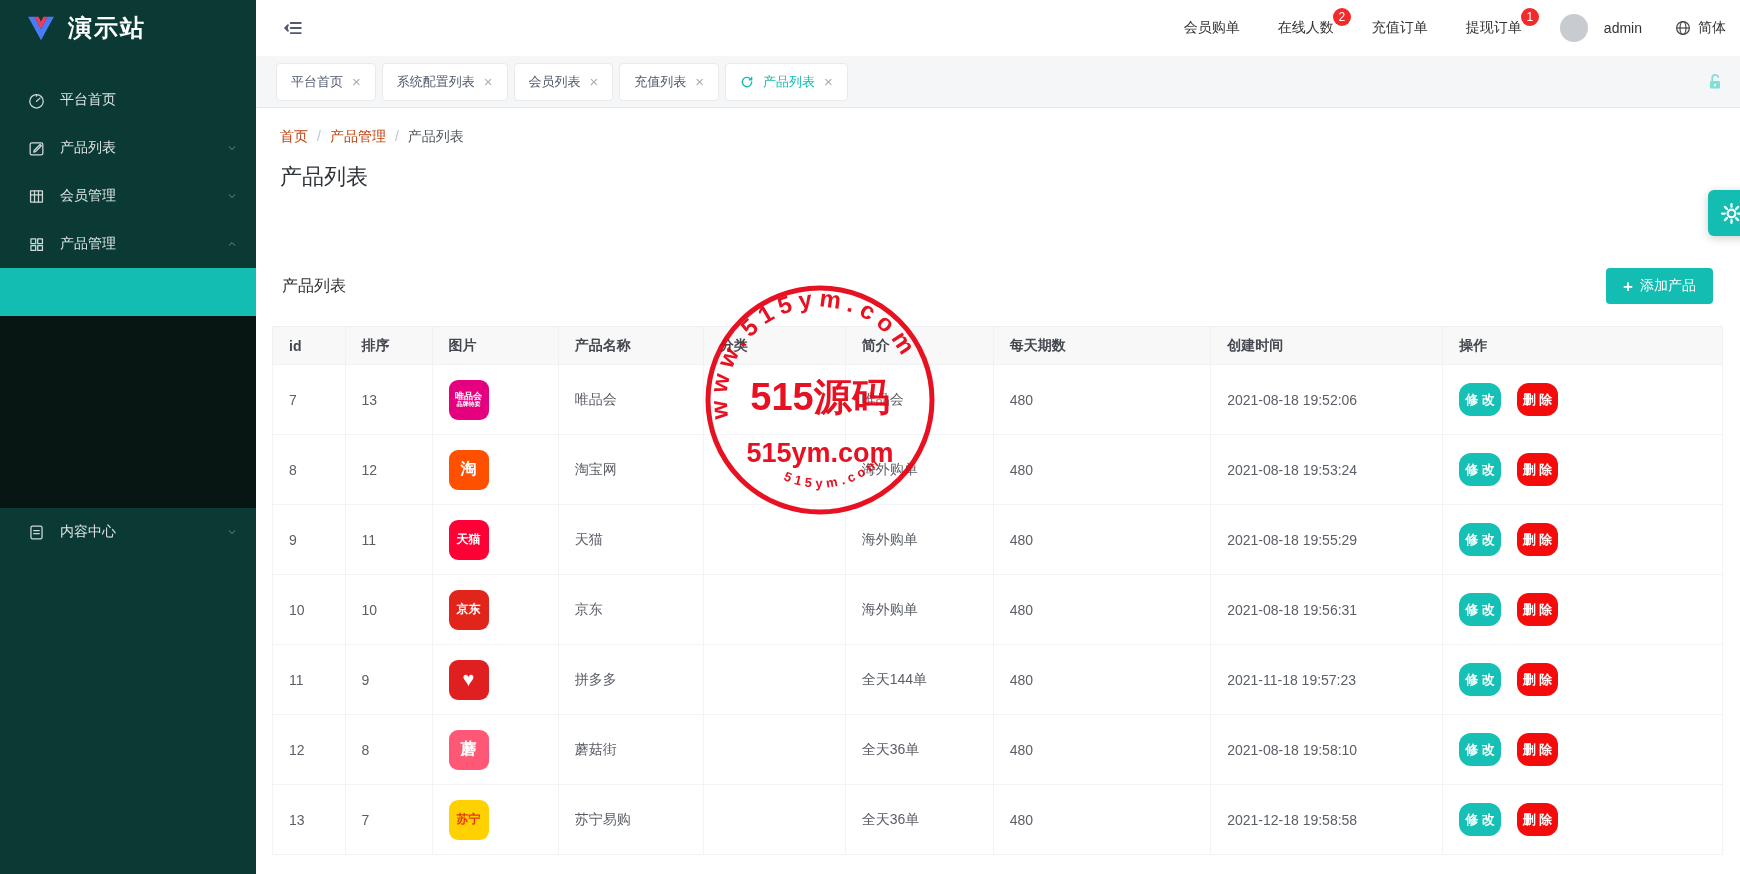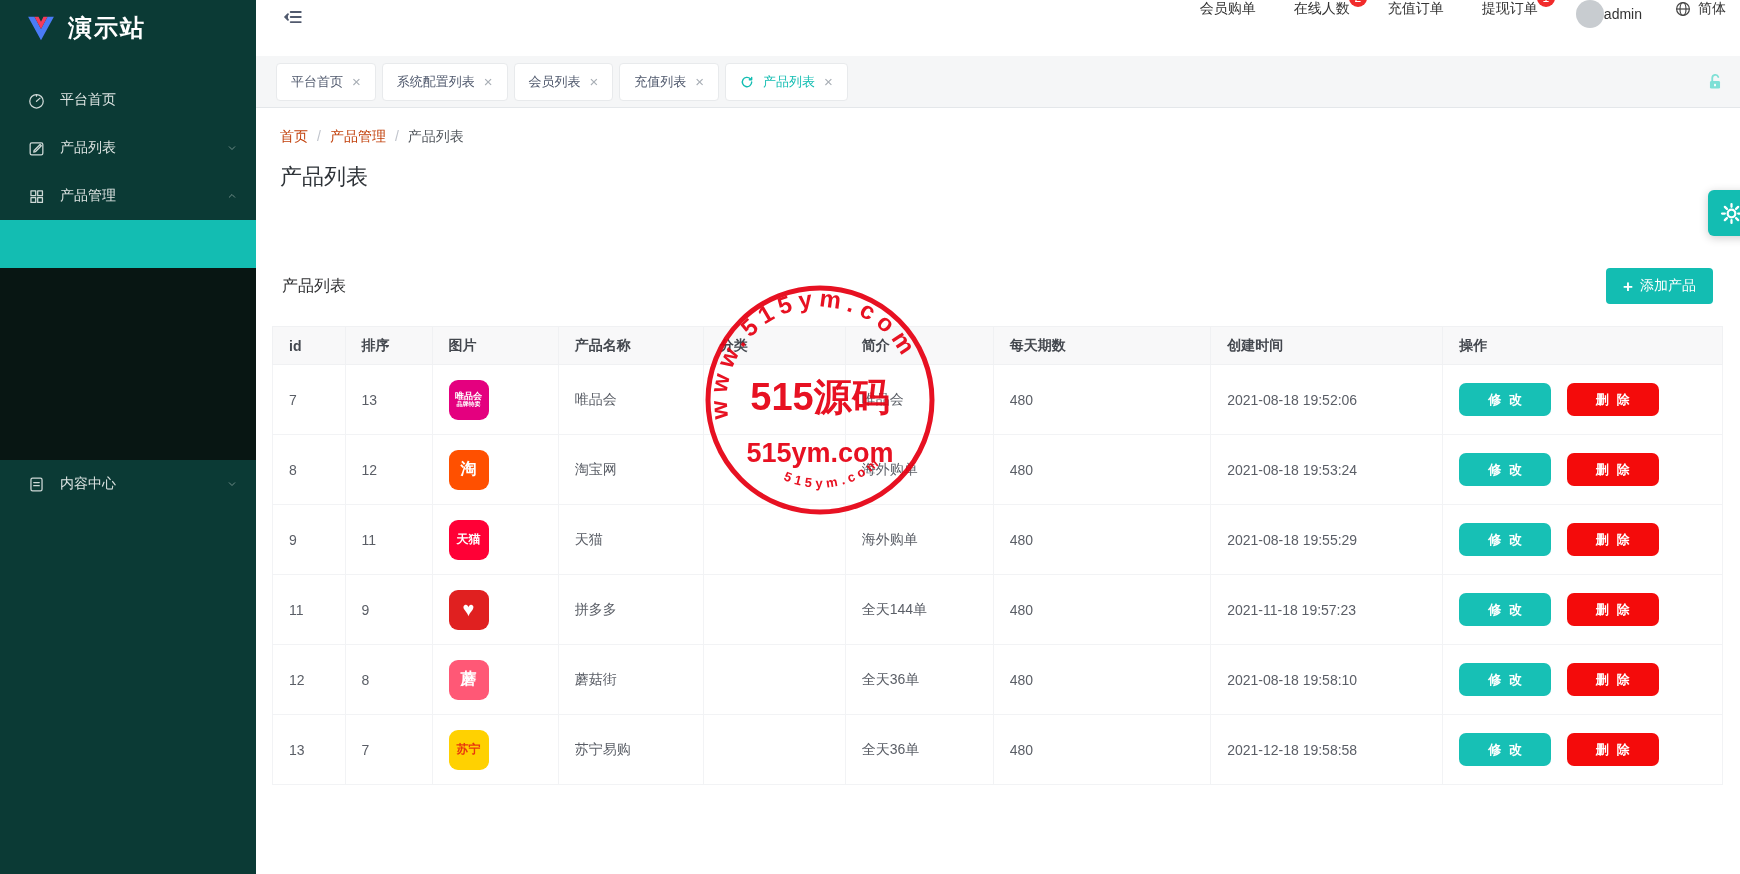--- a/index.html
+++ b/index.html
@@ -22,26 +22,26 @@
   .mi-label { flex: 1; }
   .mi-chevron { width: 12px; height: 12px; display: flex; align-items: center; }
   .mi-chevron svg { stroke: #87a09b; }
   .mi-chevron.up svg { transform: rotate(180deg); }
   .submenu { background: #081613; }
   .submenu-item { height: 48px; line-height: 48px; padding-left: 60px; color: #d2dad8; font-size: 14px; cursor: pointer; }
   .submenu-item.active { background: #13bdb2; color: #fff; }
 
   
   .main { flex: 1; display: flex; flex-direction: column; position: relative; background: #fff; min-width: 0; }
-  .topbar { height: 56px; flex: none; display: flex; align-items: flex-start; padding: 0 14px 0 20px; background: #fff; }
+  .topbar { height: 56px; flex: none; display: flex; align-items: center; padding: 0 14px 0 20px; background: #fff; }
   .collapse-btn { width: 34px; height: 34px; display: flex; align-items: center; justify-content: center; cursor: pointer; }
   .top-items { margin-left: auto; display: flex; align-items: center; gap: 38px; }
   .top-item { position: relative; cursor: pointer; color: #333; }
   .badge { position: absolute; top: -11px; right: -17px; min-width: 18px; height: 18px; padding: 0 4px; background: #f12b2b; color: #fff; border-radius: 9px; font-size: 12px; line-height: 18px; text-align: center; }
-  .user-block { display: flex; align-items: center; gap: 0; margin-left: 38px; cursor: pointer; }
+  .user-block { display: flex; align-items: center; gap: 16px; margin-left: 38px; cursor: pointer; }
   .avatar { width: 28px; height: 28px; border-radius: 50%; background: #c8ccd0; }
   .lang-block { display: flex; align-items: center; gap: 6px; margin-left: 32px; cursor: pointer; }
 
   
   .tabstrip { height: 52px; flex: none; background: #f5f6f7; border-bottom: 1px solid #e4e7ea; display: flex; align-items: center; padding-left: 20px; position: relative; }
   .tab { height: 38px; background: #fff; border: 1px solid #e8eaec; border-radius: 4px; display: flex; align-items: center; gap: 9px; padding: 0 14px; margin-right: 6px; font-size: 13px; color: #515a6e; cursor: pointer; }
   .tab-refresh { display: flex; align-items: center; }
   .tab-close { color: #a8aeb5; font-size: 15px; line-height: 1; }
   .tab.active { color: #13bdb2; }
   .lock-corner { position: absolute; right: 14px; top: 50%; transform: translateY(-50%); cursor: pointer; display: flex; }
@@ -56,21 +56,21 @@
   .card { margin-top: 76px; padding: 0 2px; }
   .card-head { display: flex; align-items: center; justify-content: space-between; padding: 0 10px; }
   .card-title { font-size: 16px; color: #303133; }
   .add-btn { background: #13bdb2; border: none; color: #fff; height: 36px; padding: 0 17px; border-radius: 4px; font-size: 14px; display: flex; align-items: center; gap: 7px; cursor: pointer; font-family: inherit; }
   .add-btn .plus { font-size: 17px; font-weight: bold; line-height: 1; }
 
   table { width: 100%; border-collapse: collapse; table-layout: fixed; margin-top: 22px; }
   th { background: #f8f8f9; height: 38px; text-align: left; padding: 0 16px; font-size: 14px; font-weight: bold; color: #43474e; border: 1px solid #f0f1f3; }
   td { height: 70px; padding: 0 16px; font-size: 14px; color: #5a5e66; border: 1px solid #f2f3f5; background: #fff; }
   .prod-icon { width: 40px; height: 40px; border-radius: 9px; display: flex; flex-direction: column; align-items: center; justify-content: center; color: #fff; font-weight: bold; line-height: 1.15; overflow: hidden; }
-  .btn { border: none; border-radius: 7px; color: #fff; height: 33px; padding: 0 29px; font-size: 13px; font-weight: bold; cursor: pointer; font-family: Liberation Mono, monospace; }
+  .btn { border: none; border-radius: 12px; color: #fff; height: 33px; padding: 0 6px; font-size: 13px; font-weight: bold; cursor: pointer; font-family: Liberation Sans, sans-serif; }
   .btn-edit { background: #17c0b5; margin-right: 12px; }
   .btn-del { background: #f40b0b; }
 
   
   .gear-float { position: absolute; top: 190px; right: -14px; width: 46px; height: 46px; background: #13bdb2; border-radius: 6px 0 0 6px; display: flex; align-items: center; justify-content: center; box-shadow: 0 2px 10px rgba(0,0,0,.2); cursor: pointer; z-index: 20; }
   .watermark { position: absolute; left: 414px; top: 250px; z-index: 10; pointer-events: none; }
   .wm-text { font-family: "Liberation Sans", "DejaVu Sans", sans-serif; font-weight: bold; }
 </style>
 </head>
 <body>
@@ -104,20 +104,37 @@
   </div>
         <div class="menu-group">
     <div class="menu-item">
       <span class="mi-icon">
               <svg width="19" height="19" viewBox="0 0 24 24" fill="none" stroke-width="1.6" stroke-linecap="round" stroke-linejoin="round" stroke="#cfd9d7">
                 <rect x="4" y="5" width="16" height="15" rx="2"></rect>
                 <path d="M9 14.5 L16.5 7 l1.6 1.6 L10.6 16.1 L8.6 16.5 Z"></path>
               </svg>
             </span>
       <span class="mi-label">产品列表</span>
+      <span class="mi-chevron">
+              <svg width="12" height="12" viewBox="0 0 24 24" fill="none" stroke-width="1.6" stroke-linecap="round" stroke-linejoin="round" stroke="#87a09b">
+                <path d="M6.5 9.5 L12 15 L17.5 9.5"></path>
+              </svg>
+            </span>
+    </div>
+
+  </div>
+        <div class="menu-group">
+    <div class="menu-item">
+      <span class="mi-icon">
+              <svg width="19" height="19" viewBox="0 0 24 24" fill="none" stroke-width="1.6" stroke-linecap="round" stroke-linejoin="round" stroke="#cfd9d7">
+                <rect x="4.5" y="5" width="15" height="14"></rect>
+                <path d="M4.5 10 H19.5 M9.5 5 V19 M14.5 5 V19"></path>
+              </svg>
+            </span>
+      <span class="mi-label">会员管理</span>
       <span class="mi-chevron">
               <svg width="12" height="12" viewBox="0 0 24 24" fill="none" stroke-width="1.6" stroke-linecap="round" stroke-linejoin="round" stroke="#87a09b">
                 <path d="M6.5 9.5 L12 15 L17.5 9.5"></path>
               </svg>
             </span>
     </div>
 
   </div>
         <div class="menu-group">
     <div class="menu-item">
@@ -338,20 +355,39 @@
     <td></td>
     <td>海外购单</td>
     <td>480</td>
     <td>2021-08-18 19:55:29</td>
     <td>
       <button class="btn btn-edit">修 改</button>
       <button class="btn btn-del">删 除</button>
     </td>
   </tr>
               <tr>
+    <td>10</td>
+    <td>10</td>
+    <td>
+      <div class="prod-icon" style="background: rgb(225, 37, 27); color: rgb(255, 255, 255);">
+        <span class="pi-main" style="font-size: 12px;">京东</span>
+
+      </div>
+    </td>
+    <td>京东</td>
+    <td></td>
+    <td>海外购单</td>
+    <td>480</td>
+    <td>2021-08-18 19:56:31</td>
+    <td>
+      <button class="btn btn-edit">修 改</button>
+      <button class="btn btn-del">删 除</button>
+    </td>
+  </tr>
+              <tr>
     <td>11</td>
     <td>9</td>
     <td>
       <div class="prod-icon" style="background: rgb(224, 32, 32); color: rgb(255, 255, 255);">
         <span class="pi-main" style="font-size: 20px;">♥</span>
 
       </div>
     </td>
     <td>拼多多</td>
     <td></td>

